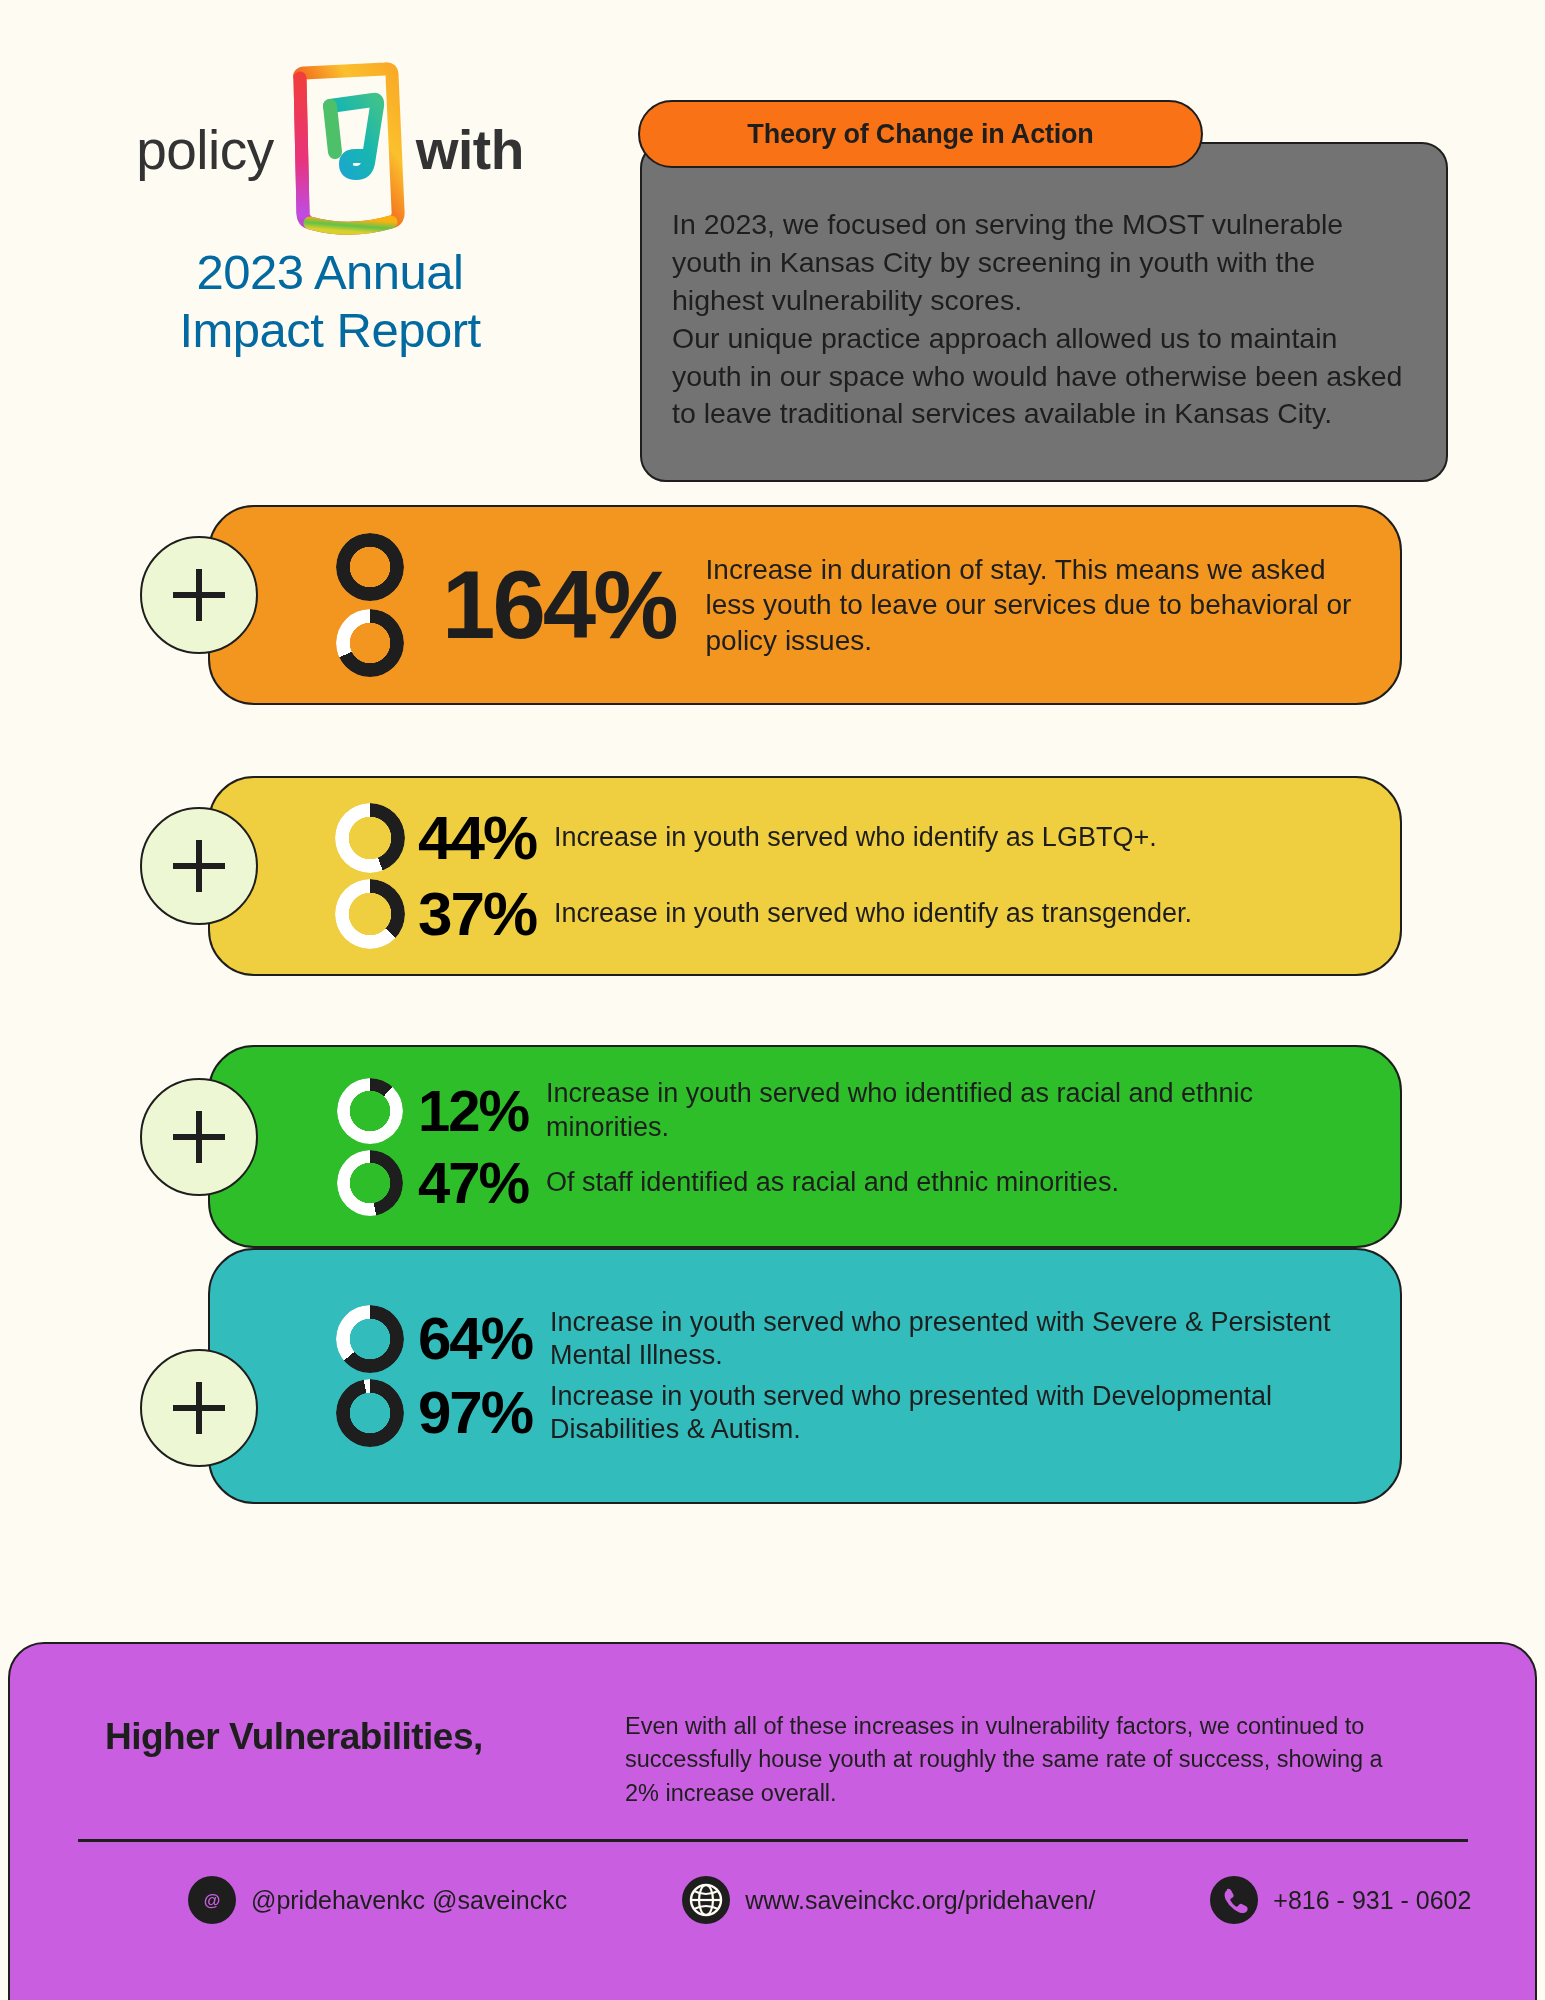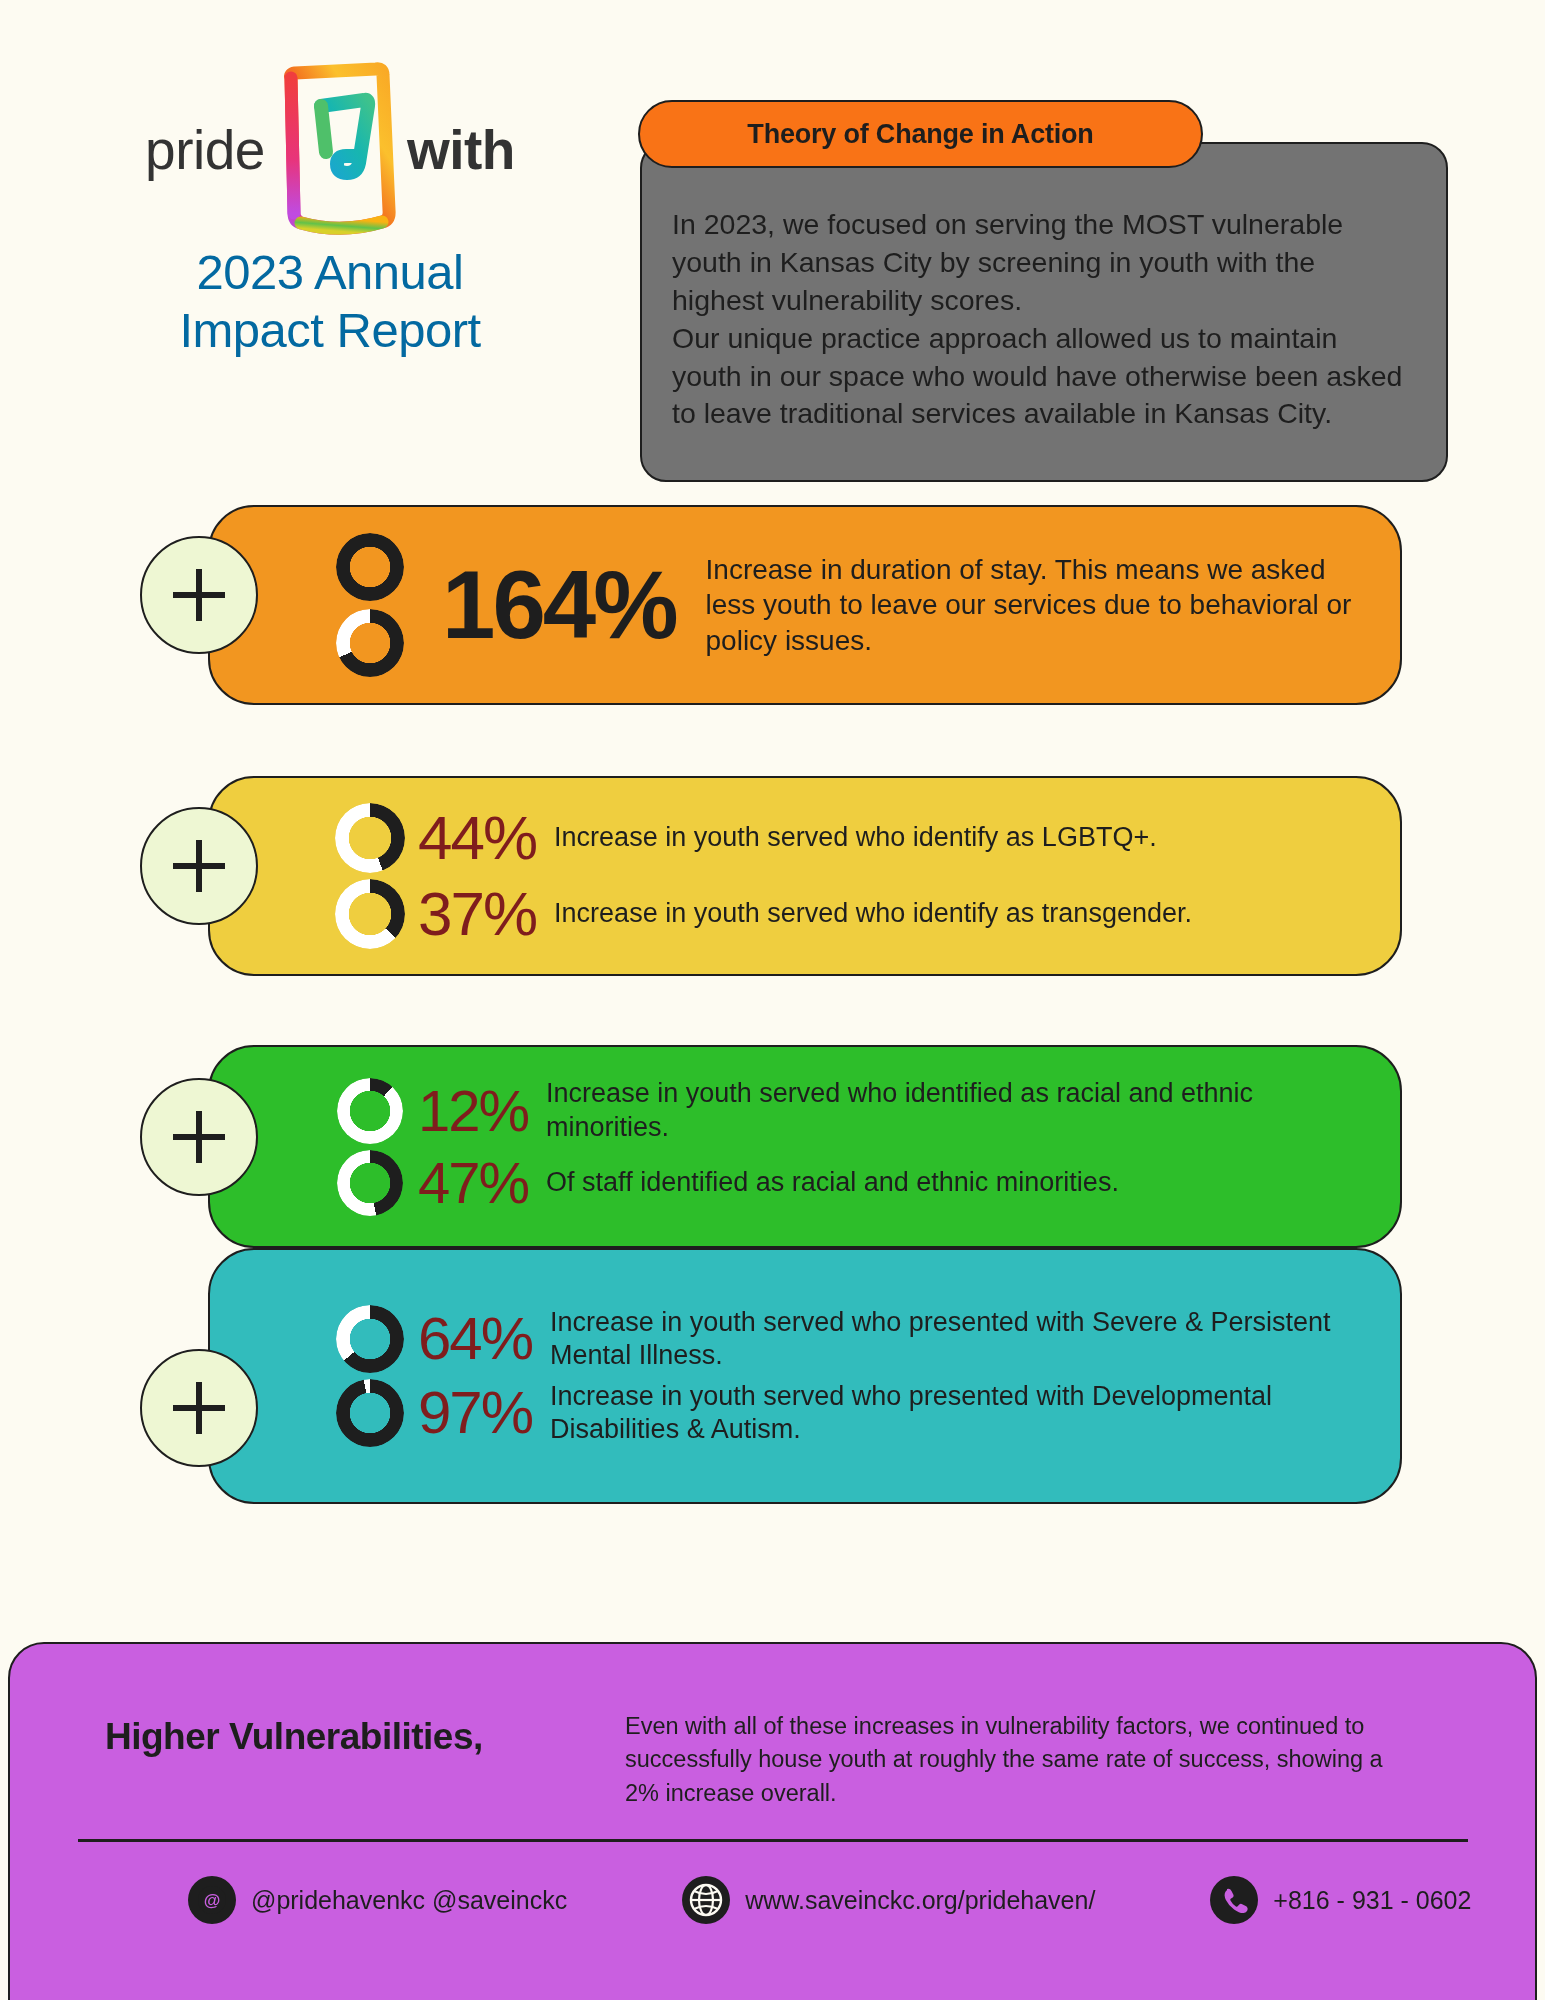--- a/index.html
+++ b/index.html
@@ -106,22 +106,22 @@
     justify-content: center;
     width: 100%;
     padding-left: 112px;
     padding-right: 26px;
     gap: 6px;
   }
   .stat-row { display: flex; align-items: center; }
   .donut-col { width: 96px; display: flex; justify-content: center; flex: none; }
   .donut { border-radius: 50%; }
   .pct {
-    font-weight: 400;
-    color: #7f1d1d;
+    font-weight: 700;
+    color: #000000;
     letter-spacing: -2px;
     line-height: 1;
     flex: none;
   }
   .desc {
     font-size: 27px;
     line-height: 1.24;
     color: #1E1E1E;
     padding-left: 18px;
   }
@@ -177,21 +177,21 @@
 </style>
 </head>
 <body>
 
 <div id="page">
 
   <div class="header">
 
     <div class="logo-block">
       <div class="logo-row">
-        <span class="logo-word pride">pride</span>
+        <span class="logo-word pride">policy</span>
         <span class="logo-mark">
           <svg width="130" height="180" viewBox="0 0 130 180">
             <defs>
               <linearGradient id="gRainbow" x1="0" y1="1" x2="1" y2="0">
                 <stop offset="0%" stop-color="#B84BE0"></stop>
                 <stop offset="16%" stop-color="#E8347A"></stop>
                 <stop offset="34%" stop-color="#F03E3E"></stop>
                 <stop offset="52%" stop-color="#F47A20"></stop>
                 <stop offset="72%" stop-color="#FBC02D"></stop>
                 <stop offset="100%" stop-color="#F9A825"></stop>

